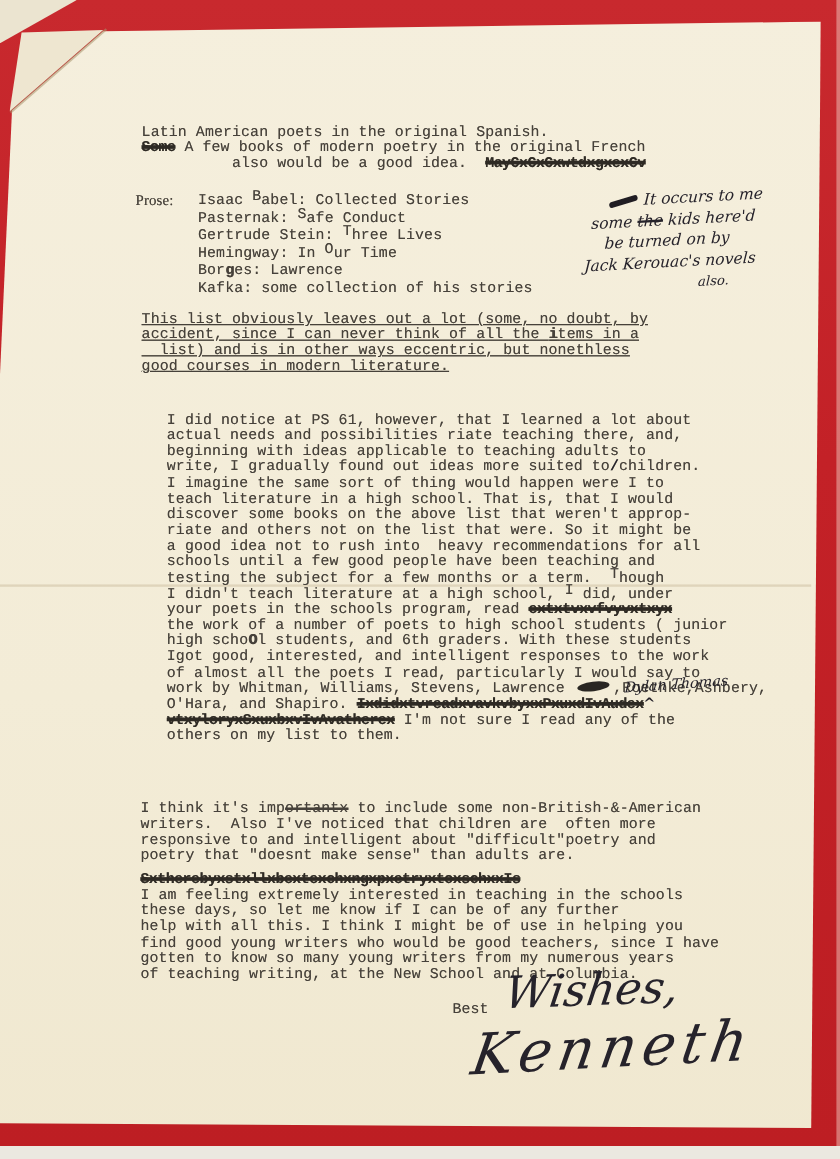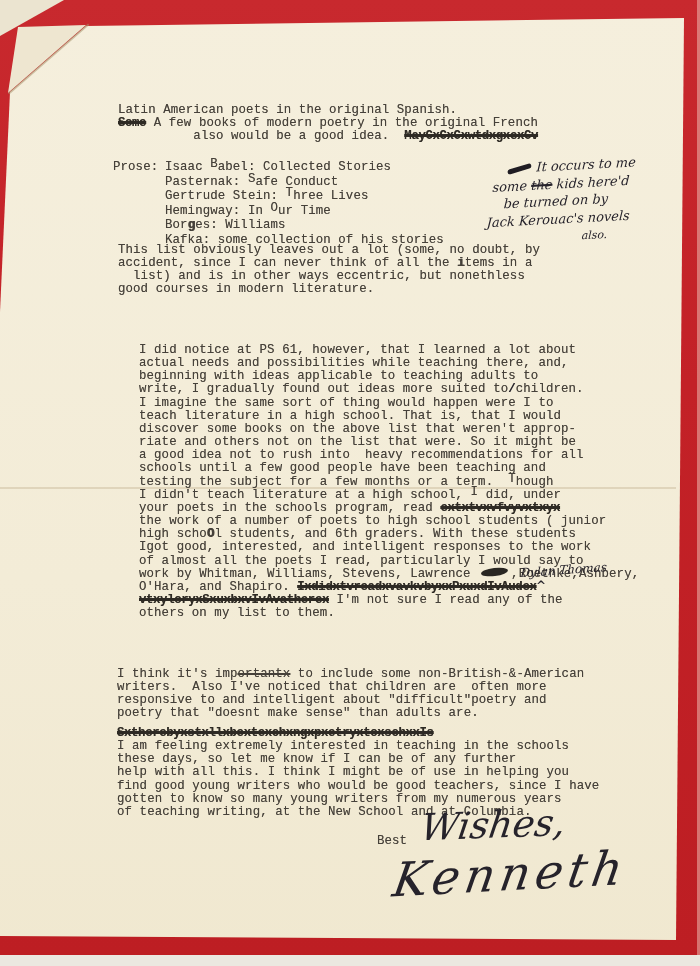--- a/index.html
+++ b/index.html
@@ -113,40 +113,40 @@
 </div>
 <div class="fold-crease-line"></div>
 <div class="bottom-strip"></div>
 
 <div class="typed" style="left:118px; top:104px;">
     <div class="tline"><span>Latin American poets in the original Spanish.</span></div>
     <div class="tline"><span class="heavy">Some</span><span> A few books of modern poetry in the original French</span></div>
     <div class="tline"><span>          also would be a good idea.  </span><span class="heavy">MayCxCxCxwtdxgxexCv</span></div>
   </div>
 
-<div class="typed" style="left:113px; top:161px;">Prose:</div>
+<div class="typed" style="left:113px; top:161px;font-family:Liberation Serif, serif;">Prose:</div>
 <div class="typed prose-items" style="left:165px; top:160px;">
     <div class="tline"><span>Isaac </span><span class="raised">B</span><span>abel: Collected Stories</span></div>
     <div class="tline"><span>Pasternak: </span><span class="raised">S</span><span>afe Conduct</span></div>
     <div class="tline"><span>Gertrude Stein: </span><span class="raised">T</span><span>hree Lives</span></div>
     <div class="tline"><span>Hemingway: In </span><span class="raised">O</span><span>ur Time</span></div>
-    <div class="tline"><span>Bor</span><span class="over">g</span><span>es: Williams</span></div>
+    <div class="tline"><span>Bor</span><span class="over">g</span><span>es: Lawrence</span></div>
     <div class="tline"><span>Kafka: some collection of his stories</span></div>
   </div>
 
-<div class="typed" style="left:118px; top:244px;">
+<div class="typed" style="left:118px; top:260px;text-decoration:underline;">
     <div class="tline"><span>This list obviously leaves out a lot (some, no doubt, by</span></div>
     <div class="tline"><span>accident, since I can never think of all the </span><span class="over">i</span><span>tems in a</span></div>
     <div class="tline"><span>  list) and is in other ways eccentric, but nonethless</span></div>
     <div class="tline"><span>good courses in modern literature.</span></div>
   </div>
 
 <div class="typed" style="left:118px; top:344px;margin-left:21px;">
     <div class="tline"><span>I did notice at PS 61, however, that I learned a lot about</span></div>
-    <div class="tline"><span>actual needs and possibilities while teaching there, and,</span></div>
+    <div class="tline"><span>actual needs and possibilities riate teaching there, and,</span></div>
     <div class="tline"><span>beginning with ideas applicable to teaching adults to</span></div>
     <div class="tline"><span>write, I gradually found out ideas more suited to</span><span class="pen">/</span><span>children.</span></div>
     <div class="tline"><span>I imagine the same sort of thing would happen were I to</span></div>
     <div class="tline"><span>teach literature in a high school. That is, that I would</span></div>
     <div class="tline"><span>discover some books on the above list that weren't approp-</span></div>
     <div class="tline"><span>riate and others not on the list that were. So it might be</span></div>
     <div class="tline"><span>a good idea not to rush into  heavy recommendations for all</span></div>
     <div class="tline"><span>schools until a few good people have been teaching and</span></div>
     <div class="tline"><span>testing the subject for a few months or a term.  </span><span class="raised">T</span><span>hough</span></div>
     <div class="tline"><span>I didn't teach literature at a high school, </span><span class="raised">I</span><span> did, under</span></div>

